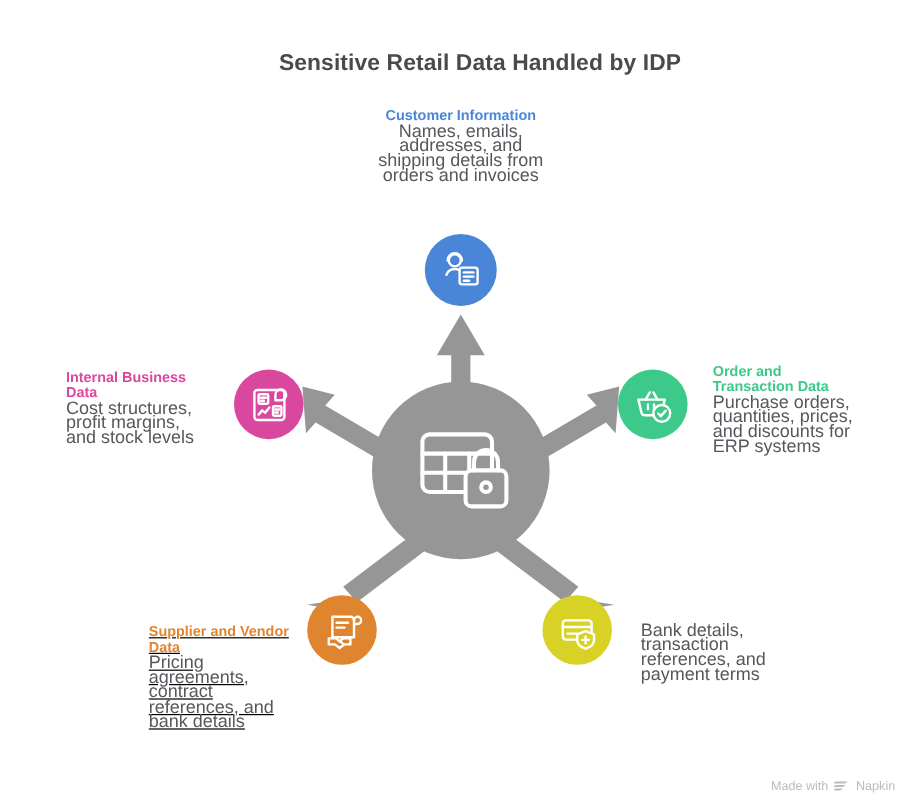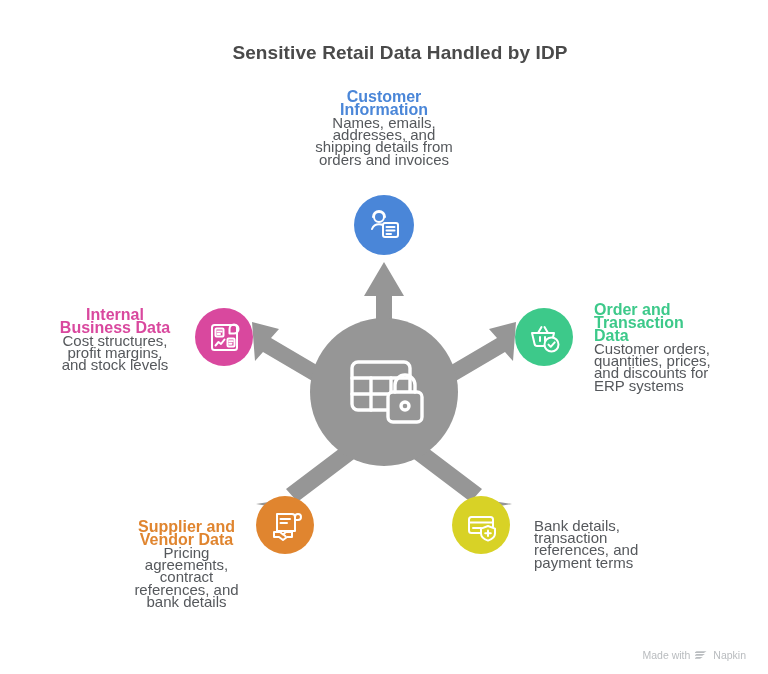--- a/index.html
+++ b/index.html
@@ -49,31 +49,31 @@
     align-items: center;
     justify-content: center;
   }
   .node-circle svg { display: block; }
 
   
   .node-text {
     position: absolute;
   }
   .node-title {
-    font-size: 16px;
+    font-size: 12px;
     font-weight: bold;
     line-height: 13px;
     margin-bottom: 1px;
   }
   .node-desc {
     font-size: 15px;
     line-height: 12.2px;
     color: #55585c;
   }
-  .align-right  { text-align: center; }
+  .align-right  { text-align: left; }
   .align-left   { text-align: left; }
   .align-center { text-align: center; }
 
   
   #footer {
     position: absolute;
     right: 22px;
     bottom: 13px;
     display: flex;
     align-items: flex-end;
@@ -151,21 +151,21 @@
       <path d="M10 12 l3.5 -6"></path>
       <path d="M20 12 l-3.5 -6"></path>
       <line x1="12" y1="16" x2="12" y2="20"></line>
       <line x1="17" y1="16" x2="17" y2="20"></line>
       <circle cx="23.5" cy="23.5" r="7" fill="#3dc98a"></circle>
       <path d="M20.5 23.6 l2.2 2.2 l4 -4.4"></path>
     </svg>
   </div>
   <div class="node-text align-left" style="left:594px; top:303px; width:125px;">
     <div class="node-title" style="color:#3dc98a;">Order and Transaction Data</div>
-    <div class="node-desc">Customer orders, quantities, prices, and discounts for ERP systems</div>
+    <div class="node-desc">Purchase orders, quantities, prices, and discounts for ERP systems</div>
   </div>
 
   <div class="node-circle" style="left:452px; top:496px; width:58px; height:58px; background:#d8d226;">
     <svg width="33" height="33" viewBox="0 0 33 33" fill="none" stroke="#ffffff" stroke-width="2" stroke-linecap="round" stroke-linejoin="round">
       <rect x="4" y="8" width="24" height="16" rx="2.5"></rect>
       <line x1="4" y1="13.5" x2="28" y2="13.5"></line>
       <line x1="8" y1="19" x2="16" y2="19"></line>
       <path d="M23 17 l7 2.6 v5 c0 3.6 -3.2 5.8 -7 7 c-3.8 -1.2 -7 -3.4 -7 -7 v-5 Z" fill="#d8d226"></path>
       <line x1="23" y1="21.5" x2="23" y2="27"></line>
       <line x1="20.2" y1="24.2" x2="25.8" y2="24.2"></line>
@@ -178,21 +178,21 @@
   <div class="node-circle" style="left:256px; top:496px; width:58px; height:58px; background:#e0852f;">
     <svg width="33" height="33" viewBox="0 0 33 33" fill="none" stroke="#ffffff" stroke-width="2" stroke-linecap="round" stroke-linejoin="round">
       <path d="M8 5 h15 a3 3 0 0 1 3 3 v14 h-18 Z"></path>
       <path d="M26 8 a3 3 0 0 1 3 -3 a3 3 0 0 1 0 6 h-3"></path>
       <line x1="11.5" y1="10" x2="21" y2="10"></line>
       <line x1="11.5" y1="14" x2="18" y2="14"></line>
       <path d="M5 23 h6 l3 2.5 l3 -2.5 h6 v5 h-5 l-4 3 l-4 -3 h-5 Z" fill="#e0852f"></path>
       <path d="M14 25 l2.5 2.2"></path>
     </svg>
   </div>
-  <div class="node-text align-right" style="left:124px; top:520px; width:125px;">
+  <div class="node-text align-right" style="left:124px; top:520px; width:125px;text-decoration:underline;">
     <div class="node-title" style="color:#e0852f;">Supplier and Vendor Data</div>
     <div class="node-desc">Pricing agreements, contract references, and bank details</div>
   </div>
 
   <div class="node-circle" style="left:195px; top:308px; width:58px; height:58px; background:#d9489e;">
     <svg width="33" height="33" viewBox="0 0 33 33" fill="none" stroke="#ffffff" stroke-width="2" stroke-linecap="round" stroke-linejoin="round">
       <rect x="4" y="4" width="25" height="25" rx="2.5"></rect>
       <rect x="7.5" y="7.5" width="8" height="8" rx="1"></rect>
       <line x1="9.5" y1="10.5" x2="13.5" y2="10.5"></line>
       <line x1="9.5" y1="13" x2="12" y2="13"></line>

